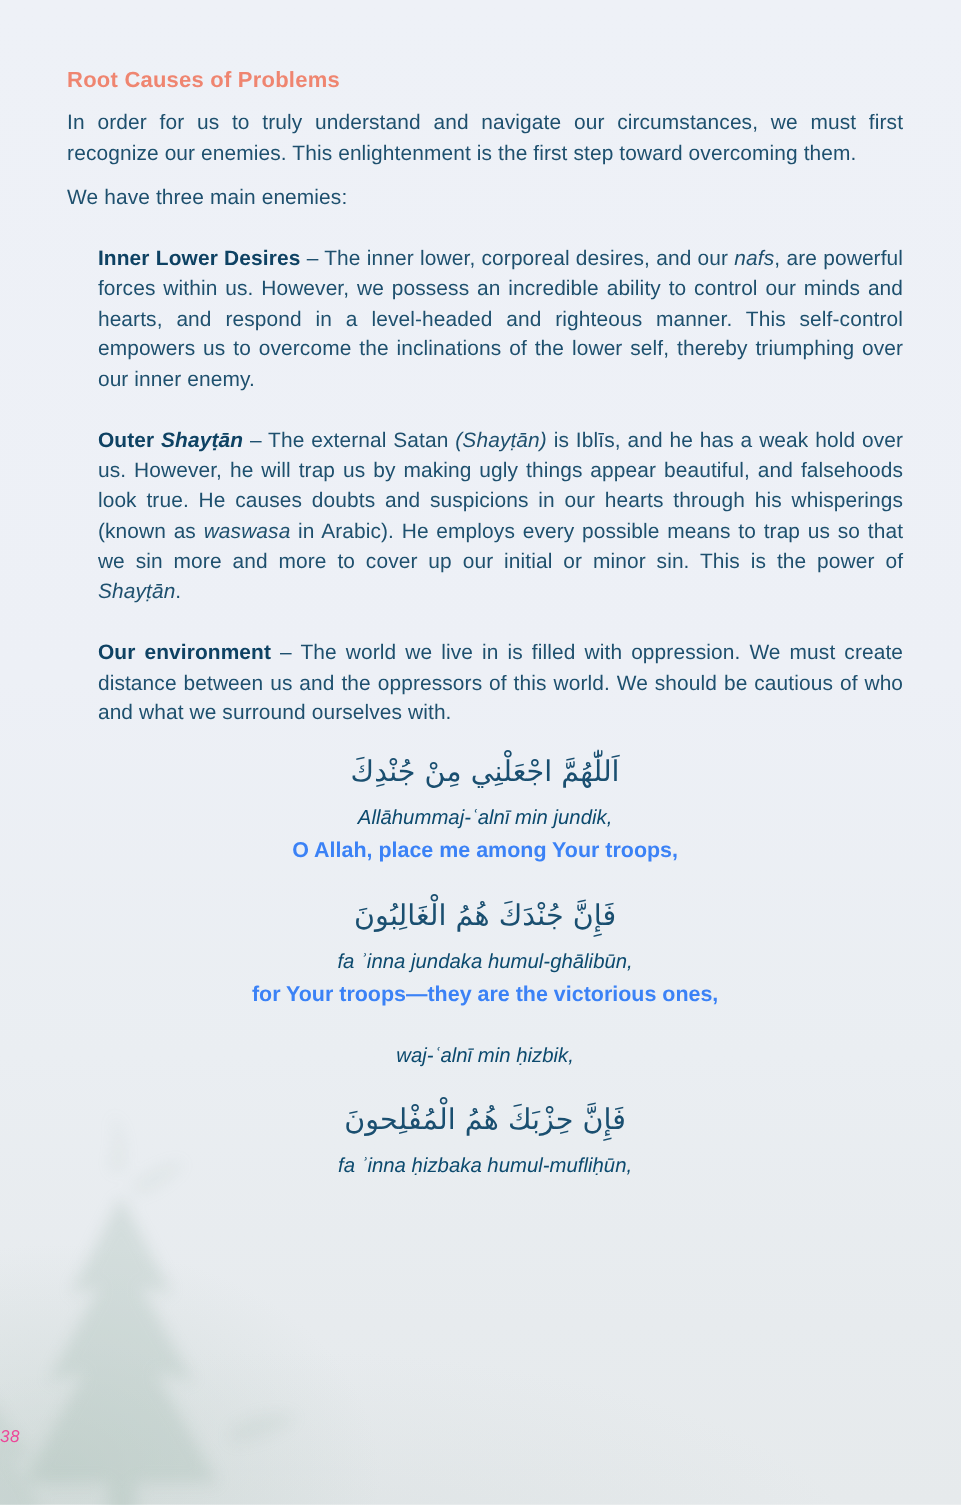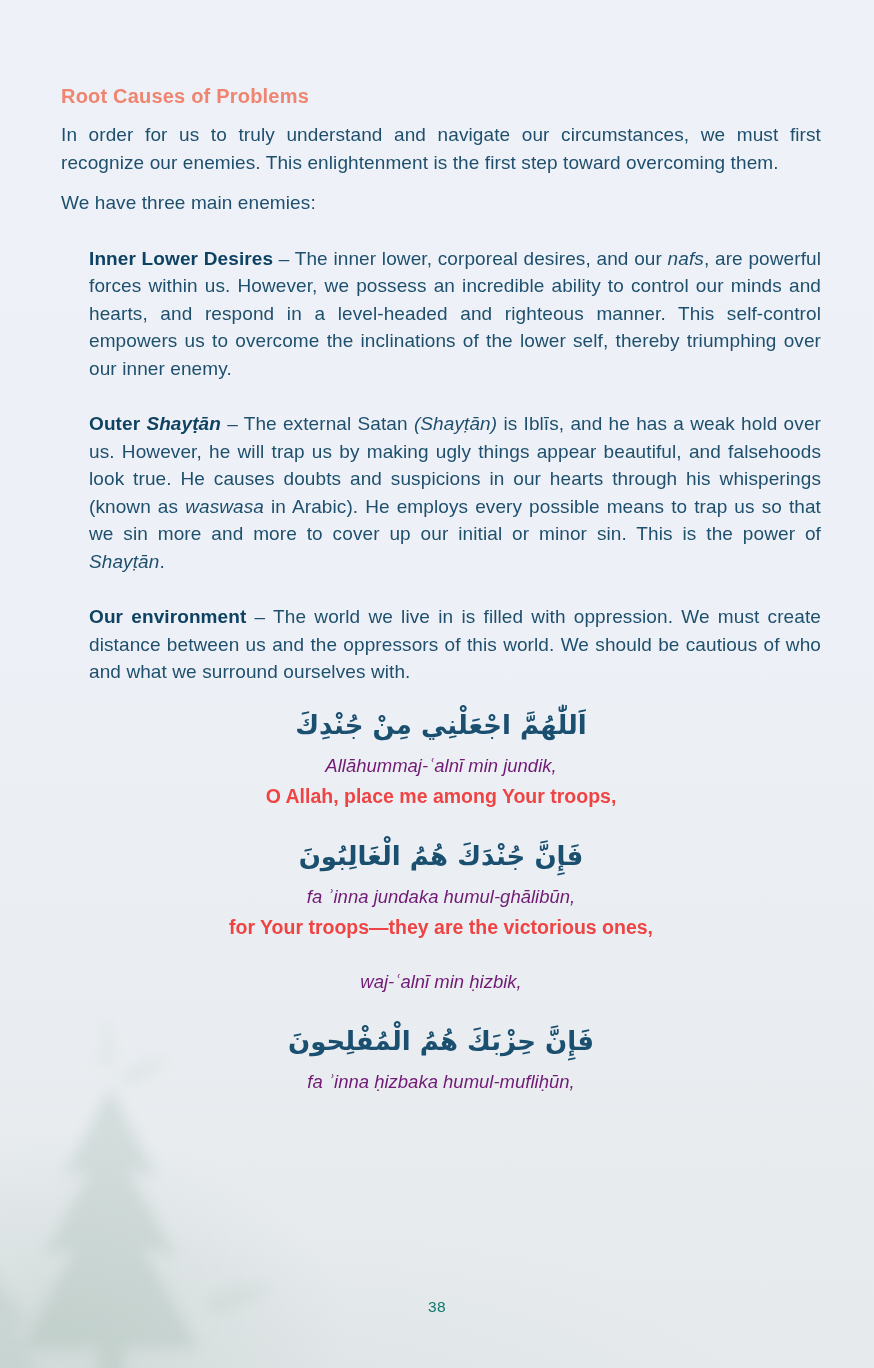--- a/index.html
+++ b/index.html
@@ -29,21 +29,21 @@
     width: 360px;
     height: 430px;
     filter: blur(7px);
     opacity: 0.5;
     pointer-events: none;
   }
   .content {
     position: relative;
     box-sizing: border-box;
     width: 874px;
-    padding: 84px 53px 0 61px;
+    padding: 61px 53px 0 61px;
     color: #1e506e;
   }
   h1.section-heading {
     margin: 0;
     font-size: 20px;
     line-height: 24px;
     font-weight: bold;
     letter-spacing: 0.2px;
     color: #ef8570;
   }
@@ -68,46 +68,47 @@
     gap: 23px;
   }
   .dua {
     text-align: center;
   }
   .arabic {
     direction: rtl;
     font-family: "DejaVu Sans", sans-serif;
     font-size: 26px;
     line-height: 46px;
-    font-weight: bold;
+    font-weight: normal;
     color: #1a4f70;
   }
   .translit {
     margin-top: 5px;
     font-style: italic;
     font-size: 18.5px;
     line-height: 26px;
-    color: #701a75;
+    color: #0c4a6e;
   }
   .translation {
     margin-top: 3px;
     font-weight: bold;
     font-size: 19.5px;
     line-height: 28px;
-    color: #ef4444;
+    color: #3b82f6;
   }
   footer.page-footer {
     position: absolute;
     left: 0;
     right: 0;
     bottom: 52px;
-    text-align: center;
+    text-align: left;
     font-size: 15.5px;
-    color: #0f766e;
+    color: #ec4899;
     letter-spacing: 0.5px;
+    font-style: italic;
   }
 </style>
 </head>
 <body>
 
 <div class="mist-layer"></div>
 
 <div class="tree-wrap">
   <svg width="360" height="430" viewBox="0 0 360 430" xmlns="http://www.w3.org/2000/svg">
     <g fill="#9db7ab" opacity="0.55">

